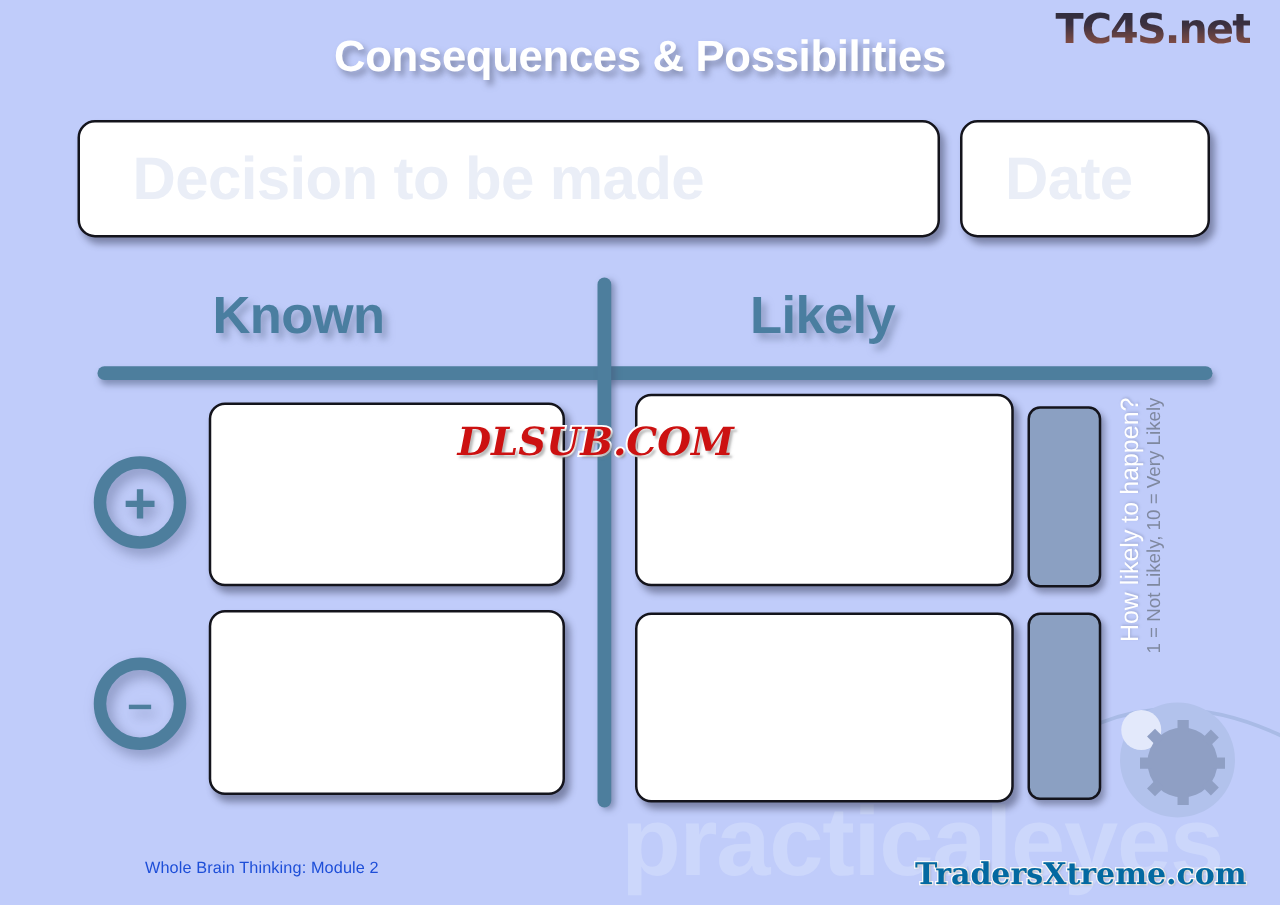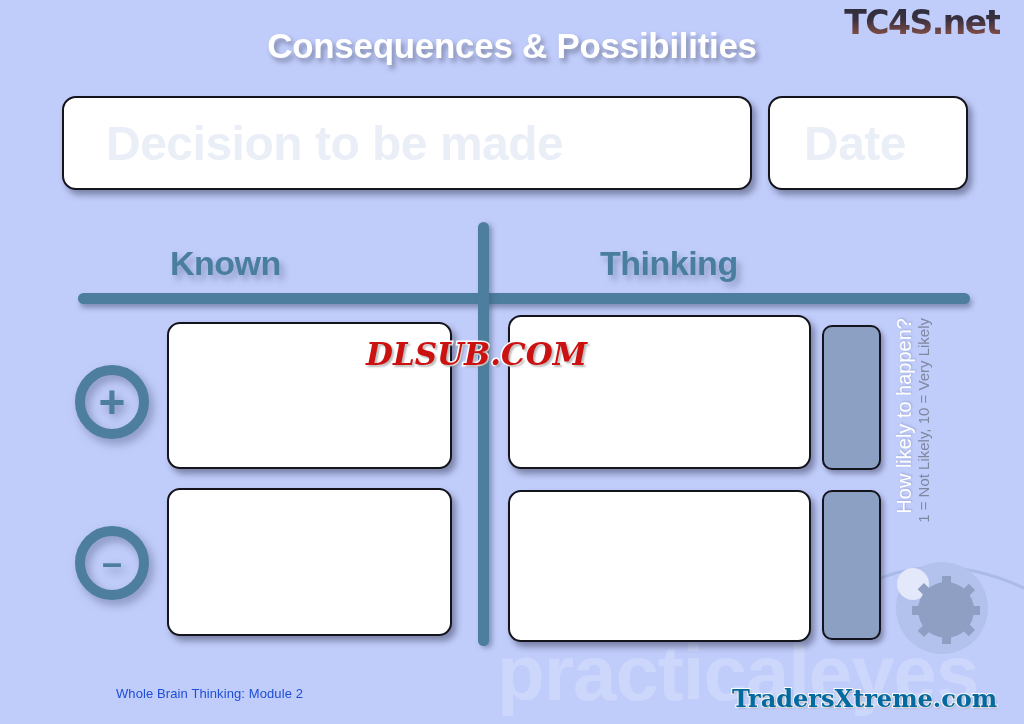--- a/index.html
+++ b/index.html
@@ -105,28 +105,27 @@
     color: #eaeef7;
     letter-spacing: -0.5px;
     user-select: none;
     white-space: nowrap;
   }
 
   
   .col-header {
     position: absolute;
     top: 228px;
-    font-size: 34px;
+    font-size: 42px;
     font-weight: bold;
     color: #4a7ea0;
     letter-spacing: -0.5px;
     text-shadow: 4px 5px 6px rgba(110,125,160,0.6);
     user-select: none;
     white-space: nowrap;
-    margin-top: 16px;
   }
   #header-known { left: 170px; }
   #header-unknown { left: 600px; }
 
   
   .divider-h {
     position: absolute;
     left: 78px;
     top: 293px;
     width: 892px;
@@ -302,21 +301,21 @@
   <div class="brand-logo">TC4S.net</div>
 
   <div class="field-box" id="decision-box">
     <span class="field-placeholder">Decision to be made</span>
   </div>
   <div class="field-box" id="date-box">
     <span class="field-placeholder">Date</span>
   </div>
 
   <div class="col-header" id="header-known">Known</div>
-  <div class="col-header" id="header-unknown">Thinking</div>
+  <div class="col-header" id="header-unknown">Likely</div>
 
   <div class="divider-h"></div>
   <div class="divider-v"></div>
 
   <div class="sign-circle" id="sign-plus">
     <span class="sign-glyph">+</span>
   </div>
   <div class="sign-circle" id="sign-minus">
     <span class="sign-glyph">–</span>
   </div>

